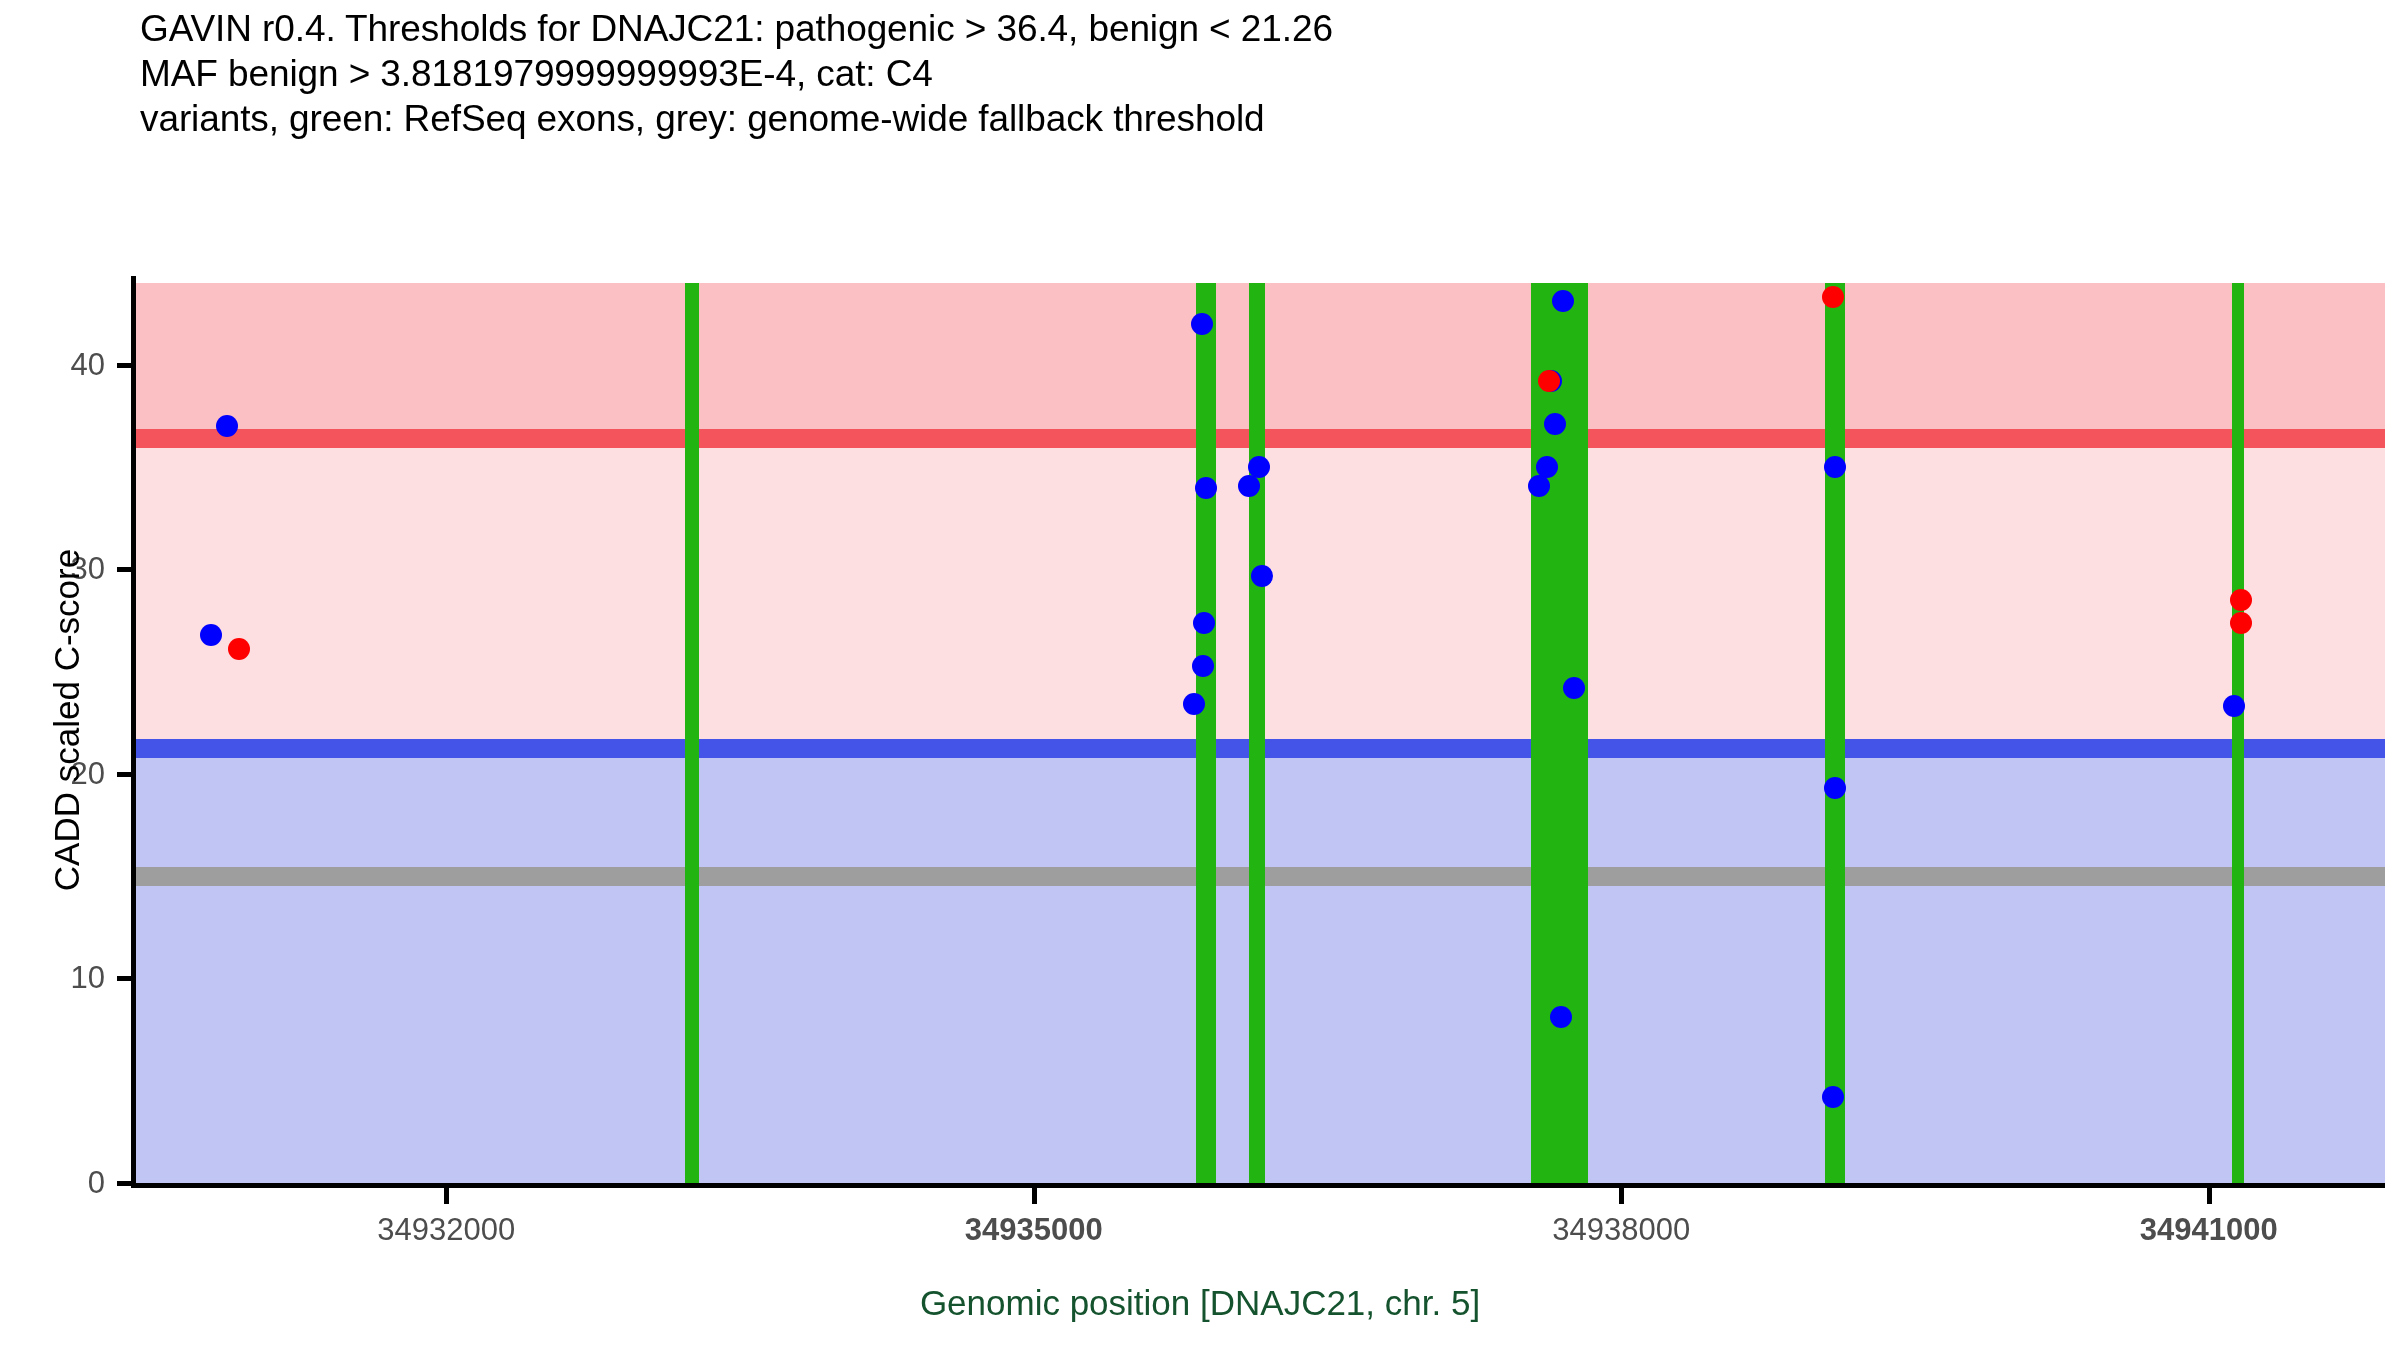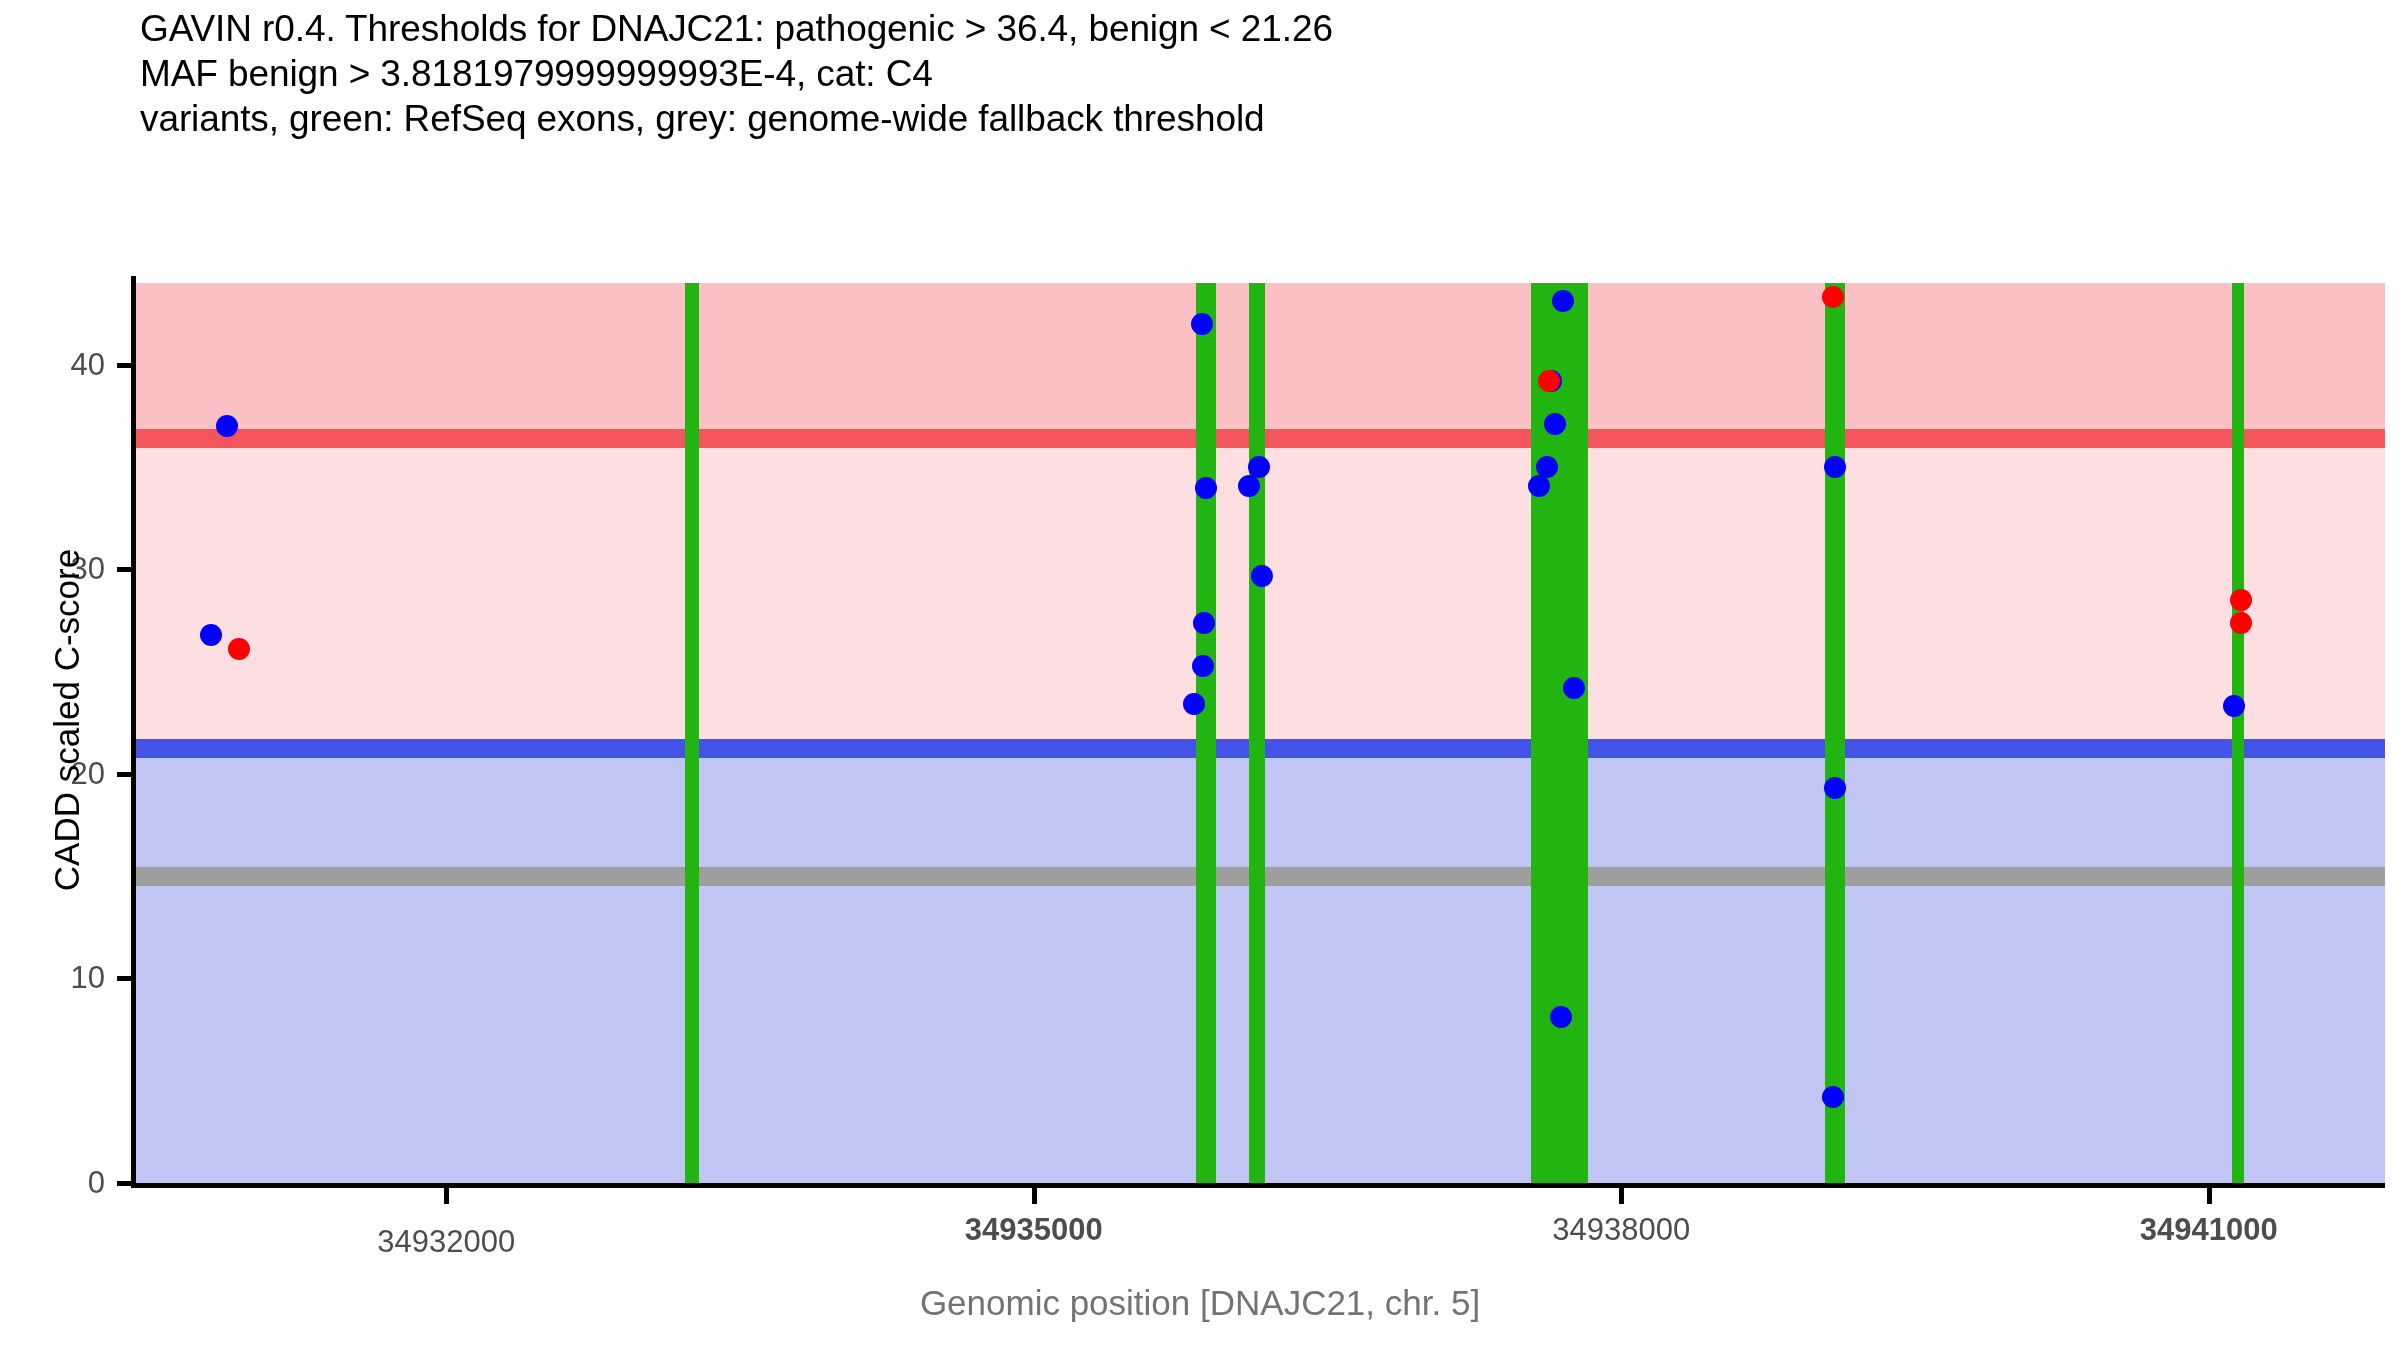--- a/index.html
+++ b/index.html
@@ -125,21 +125,21 @@
     transform: translateX(-50%);
     white-space: nowrap;
   }
   #x-axis-title {
     position: absolute;
     left: 0;
     top: 1283px;
     width: 2400px;
     text-align: center;
     font-size: 35px;
-    color: #737373;
+    color: #14532d;
   }
   #y-axis-title {
     position: absolute;
     left: -383px;
     top: 700px;
     width: 900px;
     text-align: center;
     font-size: 35px;
     color: #000000;
     transform: rotate(-90deg);
@@ -208,21 +208,21 @@
       <div class="ytick-label" style="top: 978.455px;">10</div>
       <div class="ytick-mark" style="top: 771.909px;"></div>
       <div class="ytick-label" style="top: 773.909px;">20</div>
       <div class="ytick-mark" style="top: 567.364px;"></div>
       <div class="ytick-label" style="top: 569.364px;">30</div>
       <div class="ytick-mark" style="top: 362.818px;"></div>
       <div class="ytick-label" style="top: 364.818px;">40</div>
     </div>
   <div id="x-axis-ticks">
       <div class="xtick-mark" style="left: 446.322px;"></div>
-      <div class="xtick-label" style="left: 446.322px; margin-top: 12px;">34932000</div>
+      <div class="xtick-label" style="left: 446.322px;">34932000</div>
       <div class="xtick-mark" style="left: 1033.8px;"></div>
       <div class="xtick-label" style="left: 1033.8px; font-weight: bold;">34935000</div>
       <div class="xtick-mark" style="left: 1621.28px;"></div>
       <div class="xtick-label" style="left: 1621.28px;">34938000</div>
       <div class="xtick-mark" style="left: 2208.76px;"></div>
       <div class="xtick-label" style="left: 2208.76px; font-weight: bold;">34941000</div>
     </div>
 
   <div id="x-axis-title">Genomic position [DNAJC21, chr. 5]</div>
   <div id="y-axis-title">CADD scaled C-score</div>

